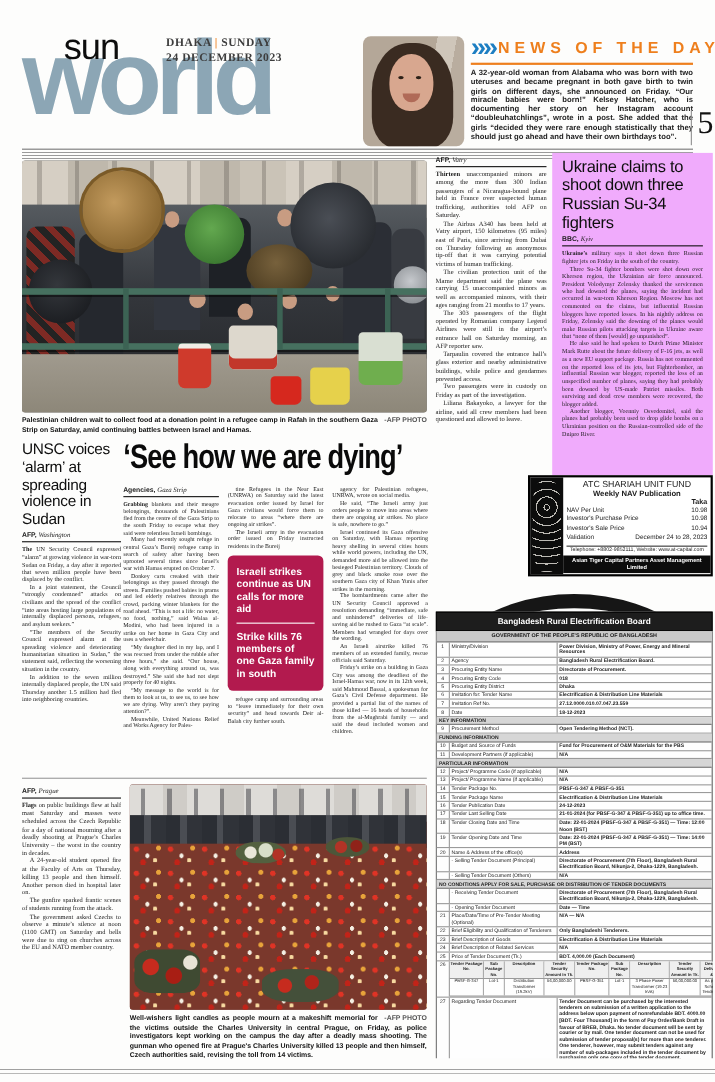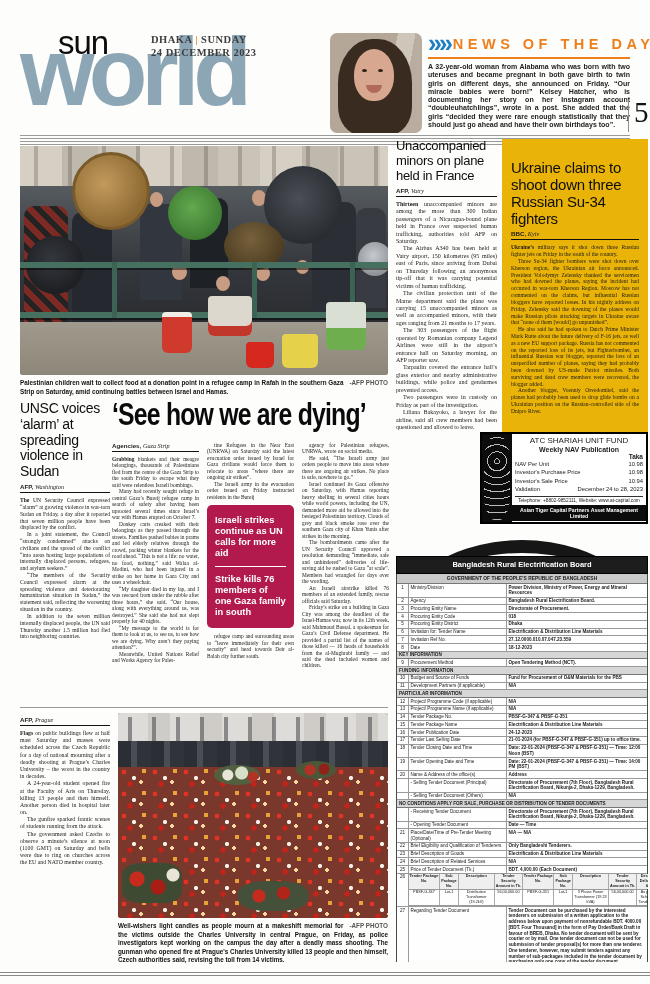--- a/index.html
+++ b/index.html
@@ -81,22 +81,22 @@
   .mcol .copy{font-size:5.4px;line-height:1.2;}
   #main-art .byline{margin-top:0;}
   .pullbox{background:#b21a4e;border-radius:5px;color:#fff;padding:10px 8px;margin:5px 0;}
   .pullbox .pq{font-size:9.3px;font-weight:bold;line-height:1.18;}
   .pullbox .pq + .pq{border-top:1px solid #fff;margin-top:7px;padding-top:7px;}
 
   #france-col{left:396px;top:139px;width:101px;height:378px;overflow:hidden;}
   #france-col .col-headline{font-size:13px;line-height:1.15;}
   #france-col .copy{font-size:6px;line-height:1.24;}
 
-  #ukraine-panel{left:502px;top:139px;width:146px;height:298px;background:#eab308;
-    padding:20px 9px;box-sizing:border-box;overflow:hidden;}
+  #ukraine-panel{left:502px;top:139px;width:146px;height:298px;background:#f0abfc;
+    padding:4px 9px;box-sizing:border-box;overflow:hidden;}
   #ukraine-panel .col-headline{font-size:15px;line-height:1.14;}
   #ukraine-panel .copy{font-size:5.5px;line-height:1.24;}
 
   
   #fund-ad{left:480px;top:432px;width:168px;height:92px;border:2px solid #000;background:#fff;
     box-sizing:border-box;display:flex;}
   #tiger{width:30px;background:#0c0c0c;position:relative;flex:none;}
   #tiger:after{content:"";position:absolute;inset:2px;
     background:repeating-radial-gradient(circle at 50% 30%,transparent 0 2px,#e9e6df 2px 3px,transparent 3px 7px);
     opacity:.8;border-radius:40%/30%;}
@@ -295,21 +295,20 @@
             <p>The bombardments came after the UN Security Council approved a resolution demanding “immediate, safe and unhindered” deliveries of life-saving aid be rushed to Gaza “at scale”. Members had wrangled for days over the wording.</p>
             <p>An Israeli airstrike killed 76 members of an extended family, rescue officials said Saturday.</p>
             <p>Friday’s strike on a building in Gaza City was among the deadliest of the Israel-Hamas war, now in its 12th week, said Mahmoud Bassal, a spokesman for Gaza’s Civil Defense department. He provided a partial list of the names of those killed — 16 heads of households from the al-Mughrabi family — and said the dead included women and children.</p>
           </div>
       </div>
     </div>
   </div>
 </div>
 
 <div class="abs" id="france-col">
-  <div class="col-headline">Unaccompanied minors on plane held in France</div>
   <div class="byline">
     <b>AFP,</b>
     <i>Vatry</i>
   </div>
   <div class="copy">
     <p class="first"><b>Thirteen</b> <span>unaccompanied minors are among the more than 300 Indian passengers of a Nicaragua-bound plane held in France over suspected human trafficking, authorities told AFP on Saturday.</span></p>
     <div>
         <p>The Airbus A340 has been held at Vatry airport, 150 kilometres (95 miles) east of Paris, since arriving from Dubai on Thursday following an anonymous tip-off that it was carrying potential victims of human trafficking.</p>
         <p>The civilian protection unit of the Marne department said the plane was carrying 15 unaccompanied minors as well as accompanied minors, with their ages ranging from 21 months to 17 years.</p>
         <p>The 303 passengers of the flight operated by Romanian company Legend Airlines were still in the airport’s entrance hall on Saturday morning, an AFP reporter saw.</p>

